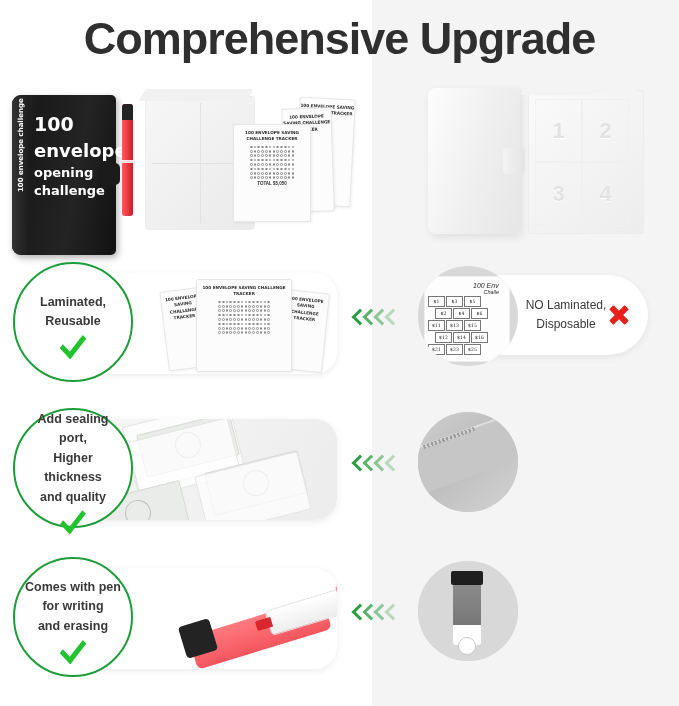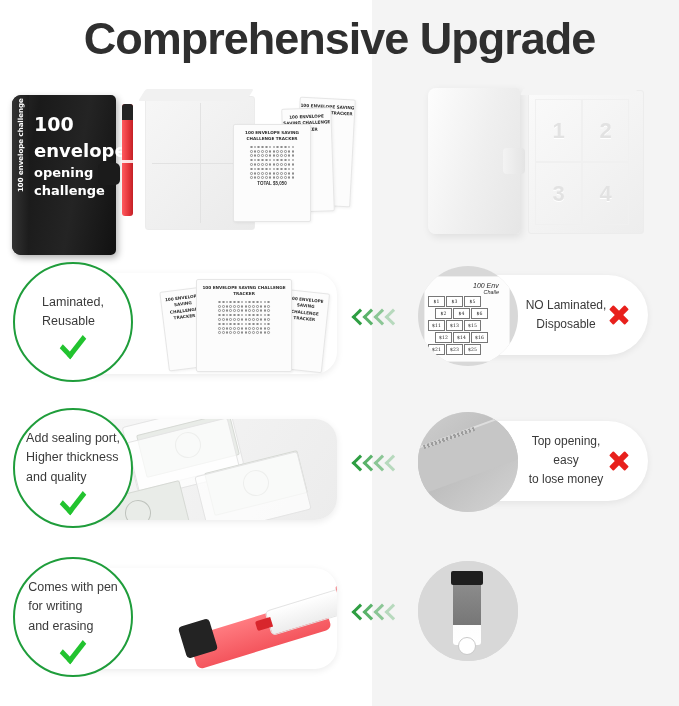--- a/index.html
+++ b/index.html
@@ -137,22 +137,22 @@
   }
   .pill-left .art { position:absolute; inset:0; }
   .circle-green {
     position:absolute; left:13px; top:4px; width:120px; height:120px;
     border:2px solid #1f9d3b; border-radius:50%;
     background:#ffffff;
     display:flex; flex-direction:column; align-items:center; justify-content:center;
     z-index:3;
   }
   .circle-green .txt {
-    font-size:12.5px; color:#3a3a3a; line-height:1.55;
-    padding:0 8px; white-space:pre-line;
+    font-size:12.5px; color:#3a3a3a; text-align:center; line-height:1.55;
+    padding:0 8px; white-space:pre-line;font-weight:bold;
   }
   .check {
     margin-top:5px; width:26px; height:15px;
     border-left:5px solid #22c32f; border-bottom:5px solid #22c32f;
     transform: rotate(-52deg) skewX(-8deg);
   }
 
   
   .chevs { position:absolute; left:352px; top:50px; width:56px; height:28px; display:flex; }
   .chev {
@@ -664,25 +664,20 @@
       <div class="check"></div>
     </div>
 
     <div class="chevs">
       <div class="chev c1"></div>
       <div class="chev c2"></div>
       <div class="chev c3"></div>
       <div class="chev c4"></div>
     </div>
 
-    <div class="pill-right">
-      <div class="label">Top opening, easy
-to lose money</div>
-      <div class="xmark"></div>
-    </div>
 
     <div class="circle-gray">
       <div class="gray-env">
         <div class="flap"></div>
         <div class="zip"></div>
       </div>
     </div>
   </div>
 
   <div class="row r3">

